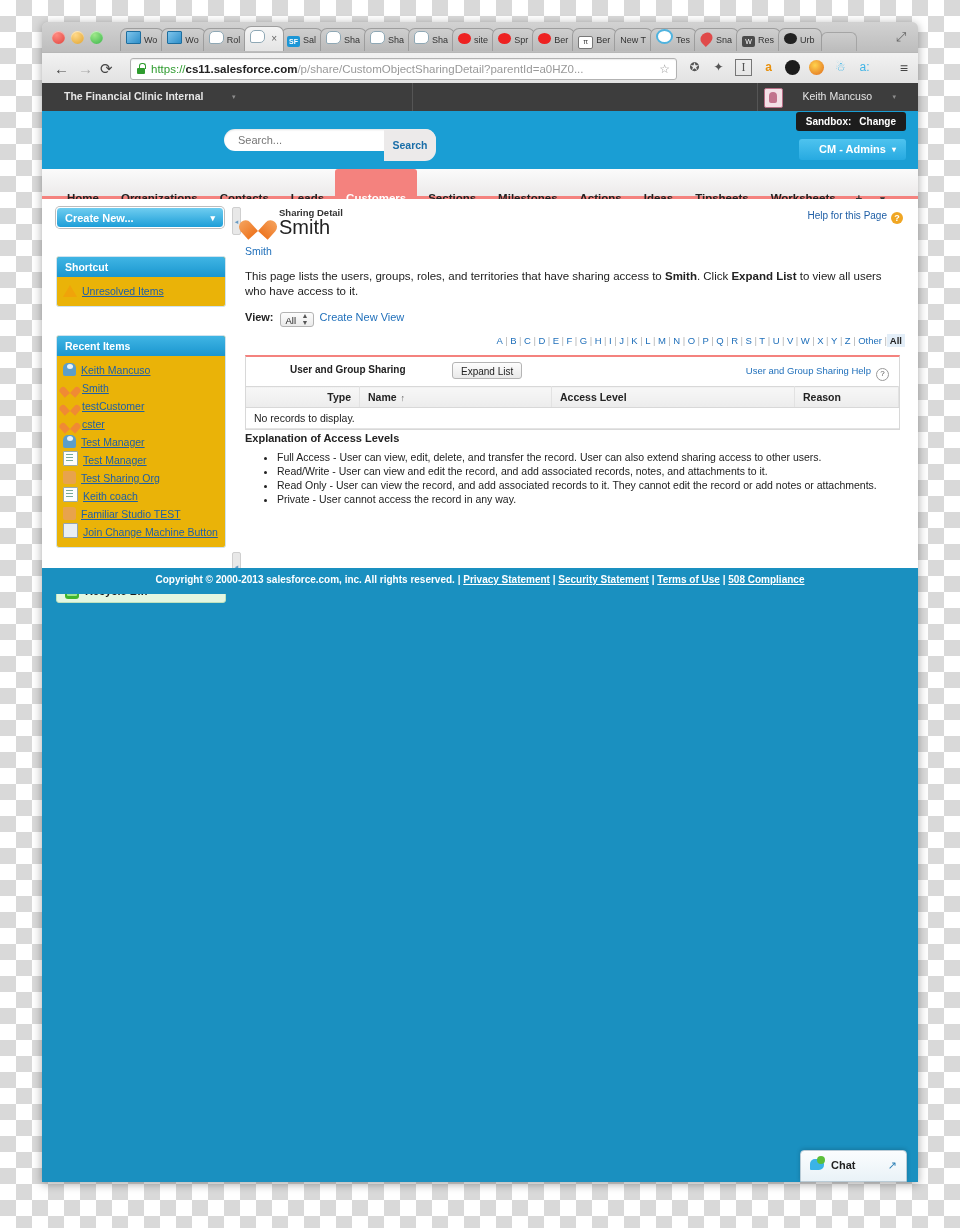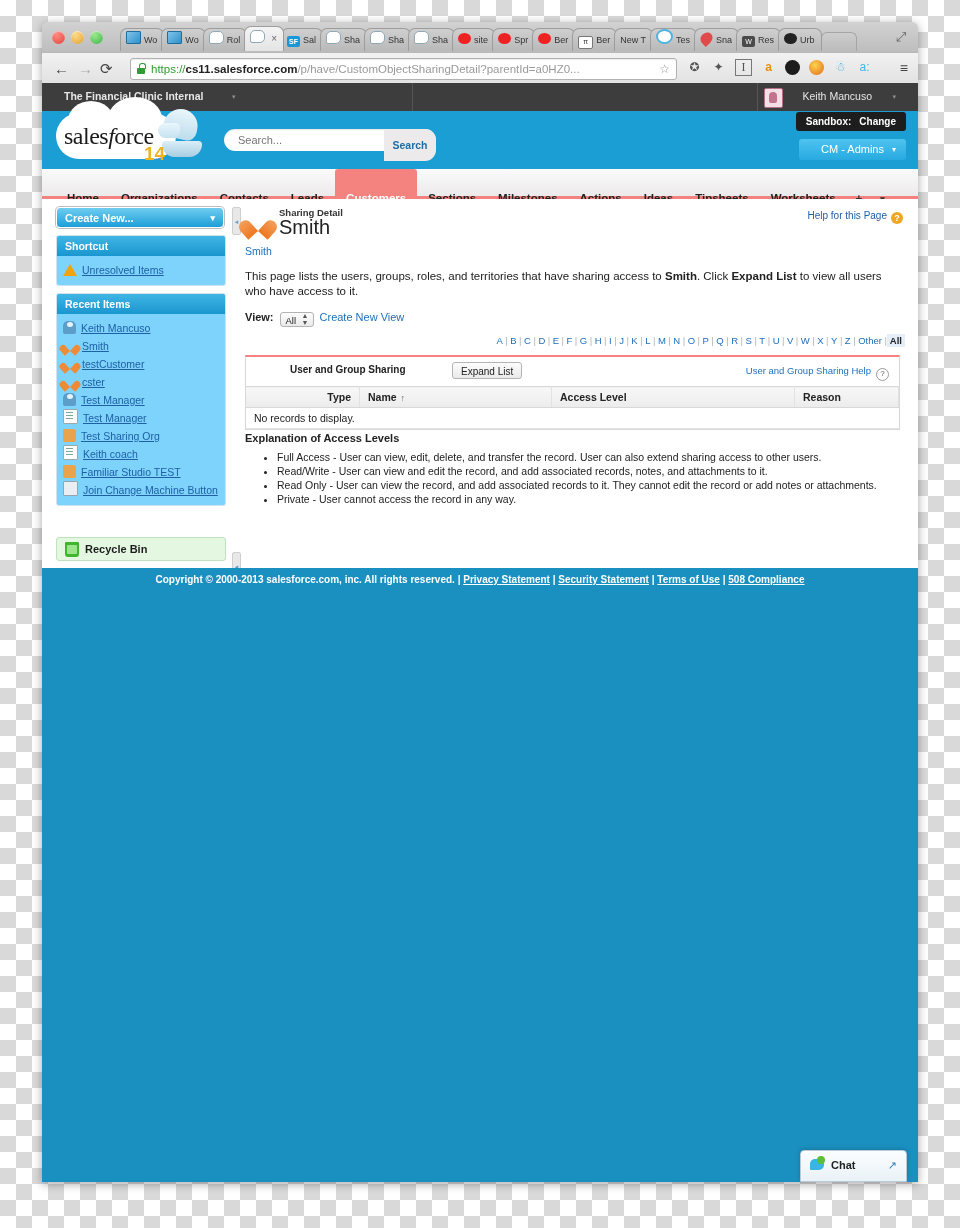--- a/index.html
+++ b/index.html
@@ -129,21 +129,21 @@
   .sf-search-input{position:absolute;left:12px;top:4px;width:160px;border:none;outline:none;
     font-size:11px;color:#777;background:transparent;font-family:"Liberation Sans",sans-serif;}
   .sf-search-btn{position:absolute;right:0;top:0;width:52px;height:32px;
     background:#eceaea;border-radius:0 11px 11px 0;color:#1a6ea8;font-size:10.5px;font-weight:bold;
     text-align:center;line-height:22px;border:none;cursor:pointer;font-family:"Liberation Sans",sans-serif;}
   .sandbox{position:absolute;right:12px;top:1px;background:#1d1d1d;border-radius:3px;
     padding:4px 10px;color:#fff;font-size:10px;font-weight:bold;}
   .sandbox .ch{color:#fff;margin-left:8px;}
   .appmenu{position:absolute;right:12px;top:28px;width:107px;height:21px;
     background:linear-gradient(to bottom,#4ec3ef,#27aae1);border-radius:3px;
-    color:#fff;font-size:11px;font-weight:normal;text-align:center;line-height:21px;}
+    color:#fff;font-size:11px;font-weight:bold;text-align:center;line-height:21px;}
   .appmenu .cv{position:absolute;right:10px;top:0;font-size:8px;}
 
   
   .sf-tabs{height:27px;background:linear-gradient(to bottom,#fbfbfb,#eceaea);
     border-bottom:3px solid #f4827e;position:relative;padding-left:14px;white-space:nowrap;}
   .sf-tab{display:inline-block;height:27px;line-height:27px;padding:16px 11px;
     font-size:11.5px;color:#222;font-weight:bold;cursor:pointer;}
   .sf-tab.sel{background:#f4827e;color:#fff;border-radius:3px 3px 0 0;}
   .sf-tab.plus{font-weight:bold;color:#333;padding:0 9px;}
   .sf-tab.caret{color:#333;padding:0 9px;font-size:9px;}
@@ -151,22 +151,22 @@
   
   .sf-body{position:relative;background:#fff;height:369px;}
   .sf-sidebar{position:absolute;left:14px;top:8px;width:170px;}
   .createnew{
     width:168px;height:21px;border-radius:4px;
     background:linear-gradient(to bottom,#6fcdf0,#1d9ed8);
     border:1px solid #fff;box-shadow:0 0 0 1px #bdbdbd;
     color:#fff;font-size:11px;font-weight:bold;line-height:21px;padding-left:8px;
     position:relative;box-sizing:border-box;cursor:pointer;}
   .createnew .cv{position:absolute;right:8px;top:0;font-size:9px;}
-  .sbblock{margin-top:7px;width:170px;border:1px solid #cfe3ef;border-radius:3px;
-    background:#7dd3fc;overflow:hidden;box-sizing:border-box;}
+  .sbblock{margin-top:28px;width:170px;border:1px solid #cfe3ef;border-radius:3px;
+    background:#eab308;overflow:hidden;box-sizing:border-box;}
   .sbhead{height:20px;background:linear-gradient(to bottom,#40b5e4,#1a96cf);
     color:#fff;font-size:10.5px;font-weight:bold;line-height:20px;padding-left:8px;}
   .sblist{padding:5px 6px 6px 6px;}
   .sbrow{height:18px;line-height:18px;font-size:10.5px;white-space:nowrap;}
   .sbrow a{color:#1f5fa6;text-decoration:underline;font-size:10.5px;}
   .sbicon{display:inline-block;width:13px;height:13px;vertical-align:-2px;margin-right:5px;}
   .ico-warn{width:0;height:0;border-left:7px solid transparent;border-right:7px solid transparent;
     border-bottom:12px solid #f0a30a;}
   .ico-user{background:#5b9ec9;border-radius:5px 5px 2px 2px;position:relative;}
   .ico-user:after{content:"";position:absolute;left:3.5px;top:1px;width:6px;height:5px;background:#e8f2f9;border-radius:50%;}
@@ -264,21 +264,21 @@
 
   <div class="urlbar">
     <span class="navbtn bk">←</span>
     <span class="navbtn fw">→</span>
     <span class="navbtn rl">⟳</span>
     <div class="omnibox">
       <span class="lock">
           <span class="shk"></span>
           <span class="body"></span>
         </span>
-      <span class="urltext"><span class="sec">https://</span><span class="host">cs11.salesforce.com</span><span>/p/have/CustomObjectSharingDetail?parentId=a0HZ0...</span></span>
+      <span class="urltext"><span class="sec">https://</span><span class="host">cs11.salesforce.com</span><span>/p/share/CustomObjectSharingDetail?parentId=a0HZ0...</span></span>
       <span class="star">☆</span>
     </div>
     <div class="exticons">
       <span class="exti">✪</span><span class="exti">✦</span><span class="exti" style="border:1px solid #777;font-family:'Liberation Serif',serif;">I</span><span class="exti" style="color:#e8900c;font-weight:bold;">a</span><span class="exti" style="background:#1c1c1c;border-radius:50%;"></span><span class="exti" style="background:radial-gradient(circle at 40% 35%,#ffd34e,#e06a1b);border-radius:50%;"></span><span class="exti" style="color:#3fb4e6;">☃</span><span class="exti" style="color:#3fb4e6;">a:</span>
     </div>
     <span class="hamb">≡</span>
   </div>
 
   <div id="viewport">
 
@@ -286,30 +286,20 @@
       <span class="sf-org">The Financial Clinic Internal</span>
       <span class="sf-org-caret">▾</span>
       <span class="sf-div" style="left:370px;"></span>
       <span class="sf-div" style="right:160px;"></span>
       <span class="sf-avatar"></span>
       <span class="sf-user">Keith Mancuso</span>
       <span class="sf-user-caret">▾</span>
     </div>
 
     <div class="sf-brandbar">
-      <div class="sf-logo">
-        <div class="cloud"></div>
-        <div class="logoword"><span>sales</span><i>f</i><span>orce</span></div>
-        <div class="logo14">14</div>
-        <div class="bear">
-          <div class="bearbody"></div>
-            <div class="bearhead"></div>
-            <div class="ice"></div>
-        </div>
-      </div>
       <div class="sf-search">
         <input class="sf-search-input" placeholder="Search..." style="">
         <button class="sf-search-btn">Search</button>
       </div>
       <div class="sandbox"><span>Sandbox:</span><span class="ch">Change</span></div>
       <div class="appmenu"><span>CM - Admins</span><span class="cv">▾</span></div>
     </div>
 
     <div class="sf-tabs">
       <span class="sf-tab">Home</span><span class="sf-tab">Organizations</span><span class="sf-tab">Contacts</span><span class="sf-tab">Leads</span><span class="sf-tab sel">Customers</span><span class="sf-tab">Sections</span><span class="sf-tab">Milestones</span><span class="sf-tab">Actions</span><span class="sf-tab">Ideas</span><span class="sf-tab">Tipsheets</span><span class="sf-tab">Worksheets</span><span class="sf-tab plus">+</span><span class="sf-tab caret">▾</span>

